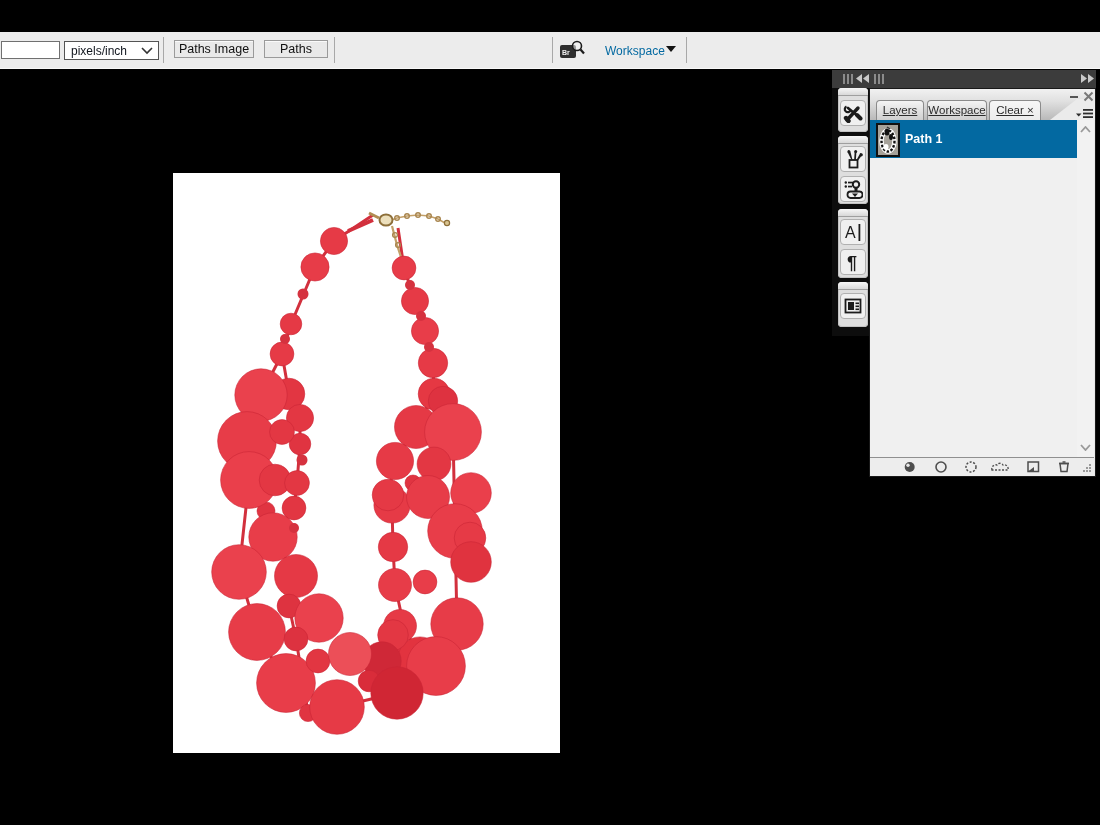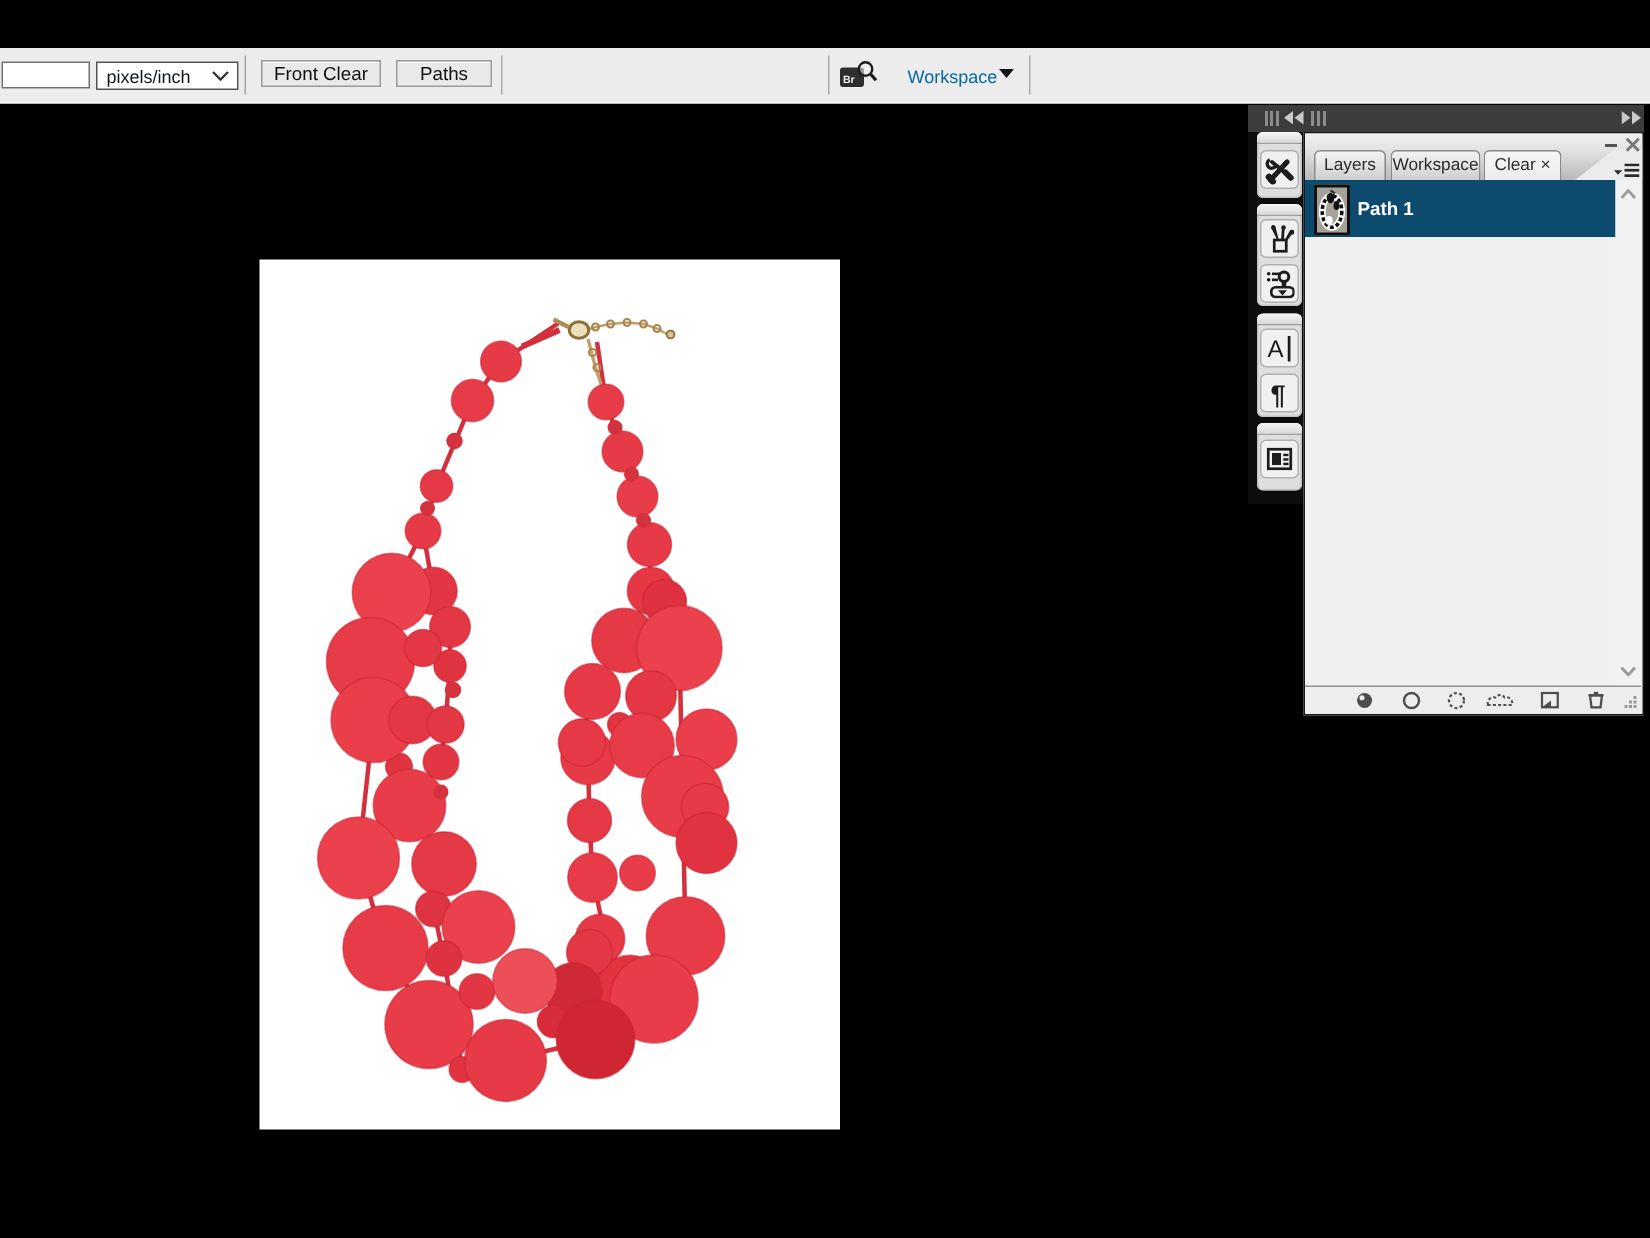--- a/index.html
+++ b/index.html
@@ -27,45 +27,45 @@
           background:repeating-linear-gradient(90deg,#8b8b8b 0 2px,#3c3c3c 2px 4px); }
 
   #dockstrip { position:absolute; left:832px; top:56px; width:44px; height:248px; background:#0d0d0d; }
   .dgroup { position:absolute; left:6px; width:30px; background:#dedede; border-radius:4px; box-shadow:inset 0 0 0 1px #c2c2c2; }
   .dgrip { position:absolute; left:0; top:0; width:100%; height:8px; border-bottom:1px solid #9f9f9f; background:linear-gradient(#f7f7f7,#d8d8d8); border-radius:4px 4px 0 0; }
   .dbtn { position:absolute; left:2px; width:26px; height:26px; background:#f0f0f0; border:1px solid #b0b0b0; border-radius:4px; }
   .dbtn svg { position:absolute; left:2px; top:2px; }
 
   #panel { position:absolute; left:869px; top:56px; width:227px; height:389px; background:#e9e9e9; border:1px solid #191919; }
   #ptop { position:absolute; left:0; top:0; width:224px; height:31px; background:linear-gradient(#f1f1f1 0%, #e0e0e0 40%, #b9b9b9 100%); }
-  .tab { position:absolute; top:11px; height:20px; background:linear-gradient(#f4f4f4,#cfcfcf); border:1px solid #8b8b8b; border-bottom:none; border-radius:4px 4px 0 0; font-size:11.5px; color:#2b2b2b; text-align:center; padding-top:3px; }
+  .tab { position:absolute; top:11px; height:20px; background:linear-gradient(#f4f4f4,#cfcfcf); border:1px solid #8b8b8b; border-bottom:none; border-radius:4px 4px 0 0; font-size:11.5px; color:#2b2b2b; text-align:center; padding-top:3px;text-decoration:underline; }
   .tab.active { background:linear-gradient(#f6f6f6,#ececec); }
   #pmin { position:absolute; left:200px; top:7px; width:8px; height:2px; background:#555; }
   #pclose { position:absolute; left:213px; top:2px; font-size:13px; color:#6e6e6e; font-weight:bold; }
   #pmenu { position:absolute; left:206px; top:20px; }
   #plist { position:absolute; left:0; top:31px; width:224px; height:337px; background:#f0f0f0; }
-  #prow { position:absolute; left:0; top:0; width:207px; height:38px; background:#0c4a6e; }
+  #prow { position:absolute; left:0; top:0; width:207px; height:38px; background:#0369a1; }
   #pthumb { position:absolute; left:6px; top:3px; width:24px; height:34px; background:#a6a29a; border:2px solid #111; }
   #prow .nm { position:absolute; left:35px; top:12px; font-size:12.5px; font-weight:bold; color:#fff; }
   #pscroll { position:absolute; left:207px; top:0; width:17px; height:337px; background:#f2f2f2; }
   #pfoot { position:absolute; left:0; top:368px; width:224px; height:19px; border-top:1px solid #909090; background:#ededed; }
 </style>
 </head>
 <body>
 <div id="stage">
   <div id="toolbar">
     <div id="tb-input"></div>
     <div id="tb-select">
       <span class="lbl">pixels/inch</span>
       <svg width="12" height="8">
           <path d="M1 1 L6 6 L11 1" stroke="#333" stroke-width="1.6" fill="none"></path>
         </svg>
     </div>
     <div class="vsep" style="left:163px"></div>
-    <div class="tbtn" style="left:174px; width:80px;">Front Clear</div>
+    <div class="tbtn" style="left:174px; width:80px;">Paths Image</div>
     <div class="tbtn" style="left:264px; width:64px;">Paths</div>
     <div class="vsep" style="left:334px"></div>
     <div class="vsep" style="left:552px"></div>
     <div id="ws-icon">
       <svg width="26" height="20">
         <rect x="0" y="5" width="16" height="13" rx="2" fill="#2e2e2e"></rect>
         <text x="2" y="15" font-size="7" font-weight="bold" fill="#efefef">Br</text>
         <circle cx="17" cy="6" r="4.5" fill="#f4f4f4" fill-opacity="0.55" stroke="#1c1c1c" stroke-width="1.6"></circle>
         <line x1="20.5" y1="9.5" x2="24" y2="13.5" stroke="#1c1c1c" stroke-width="2.2"></line>
       </svg>

